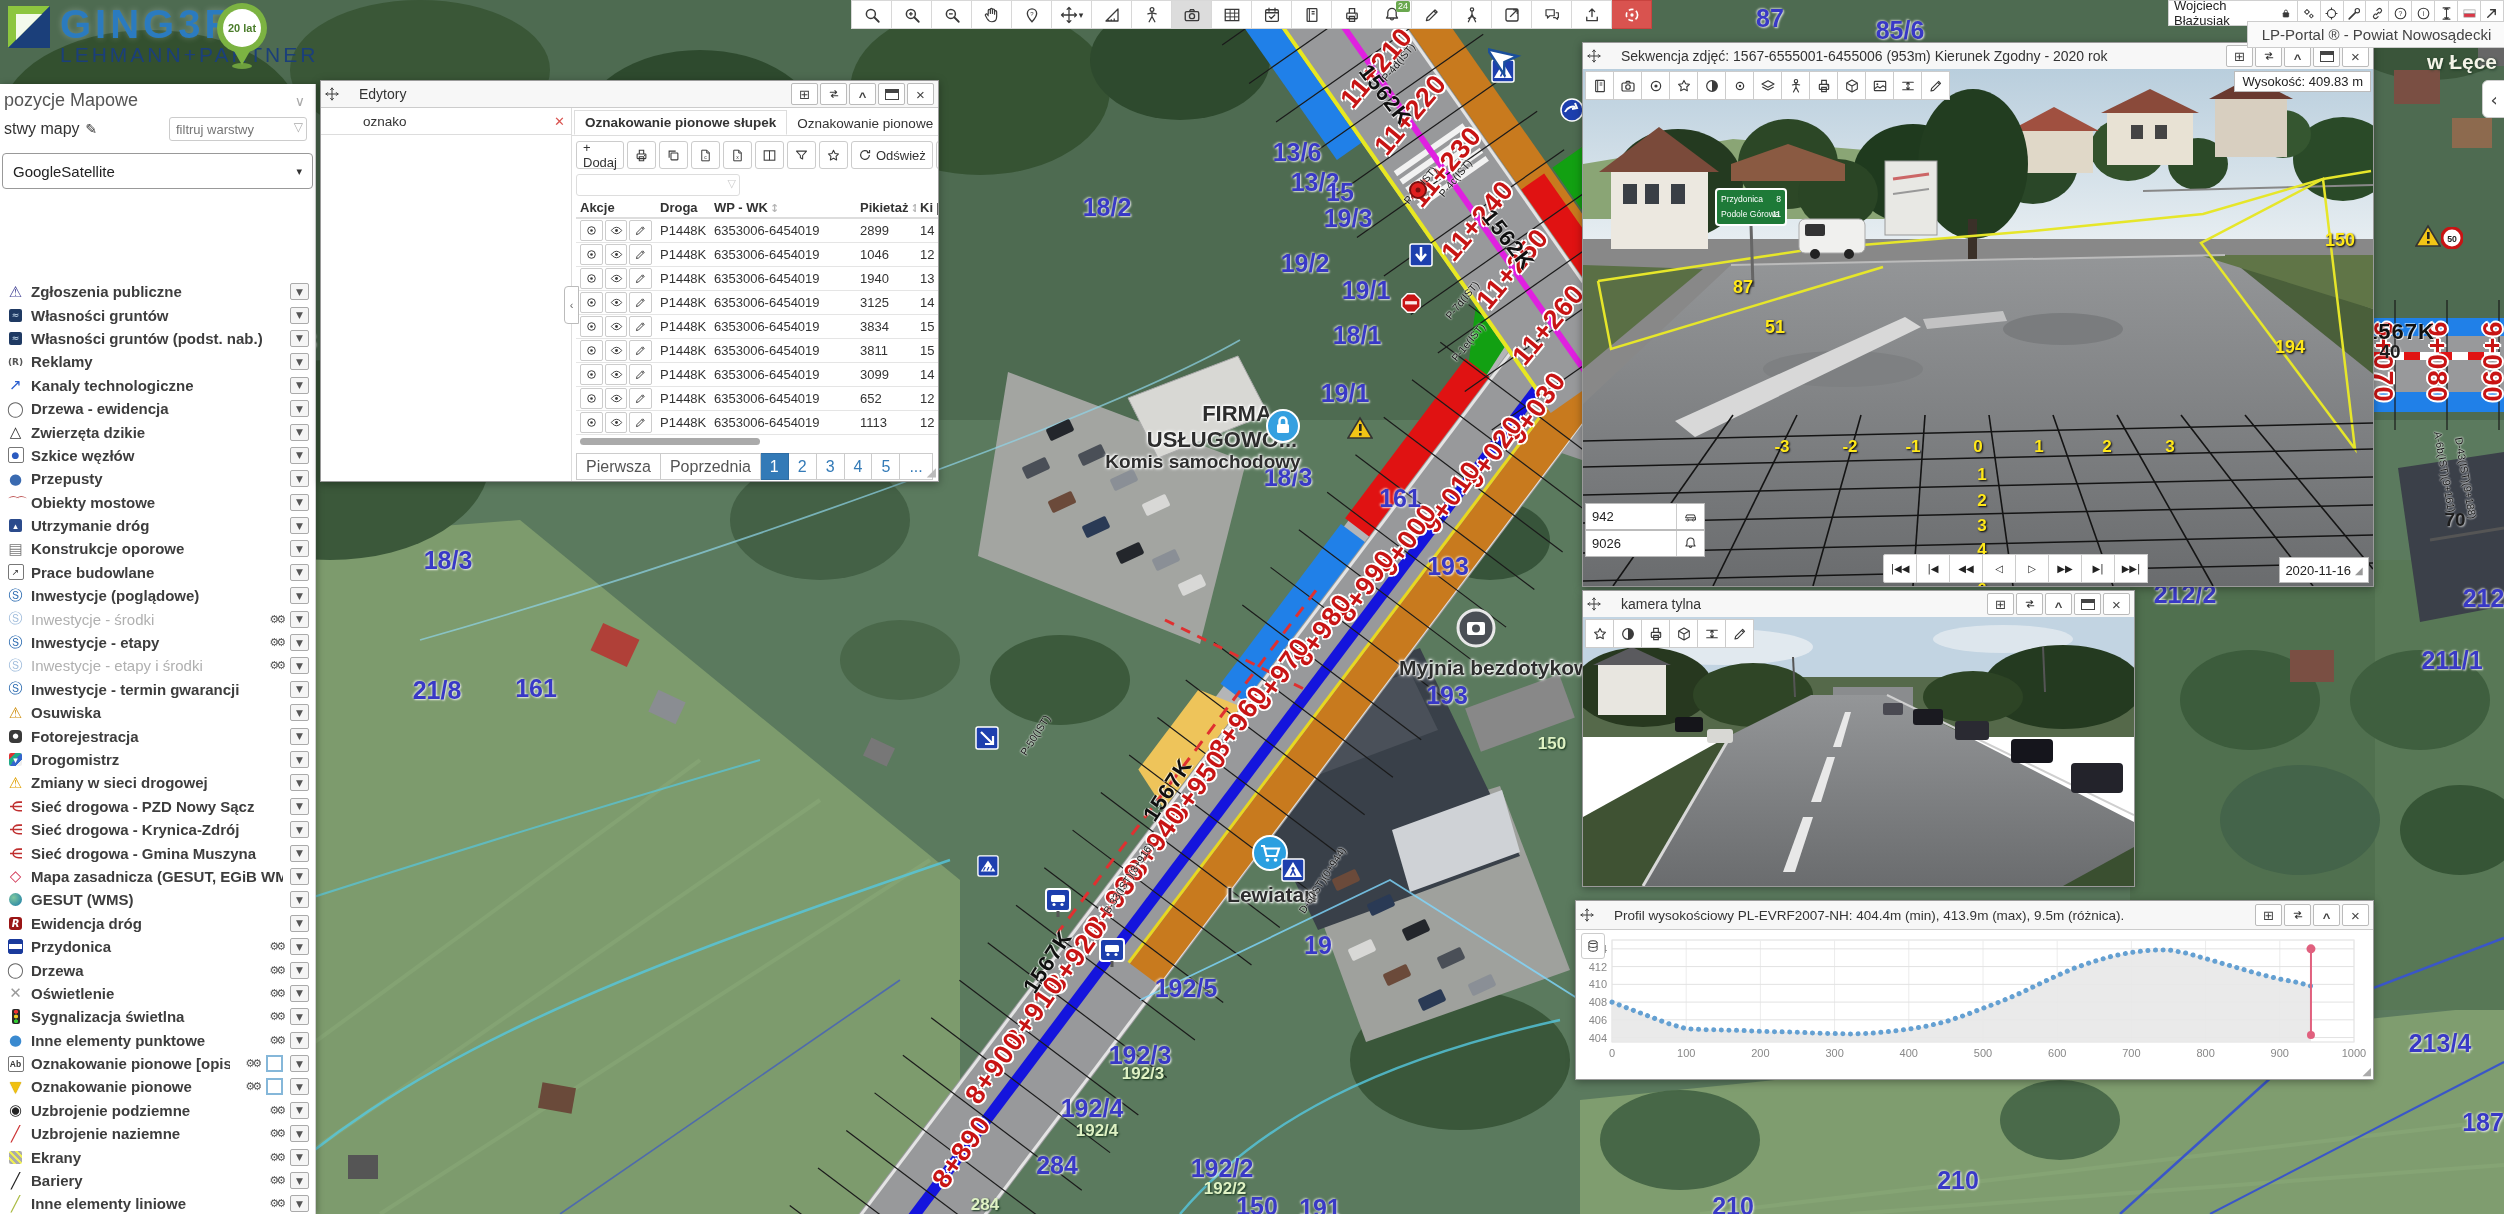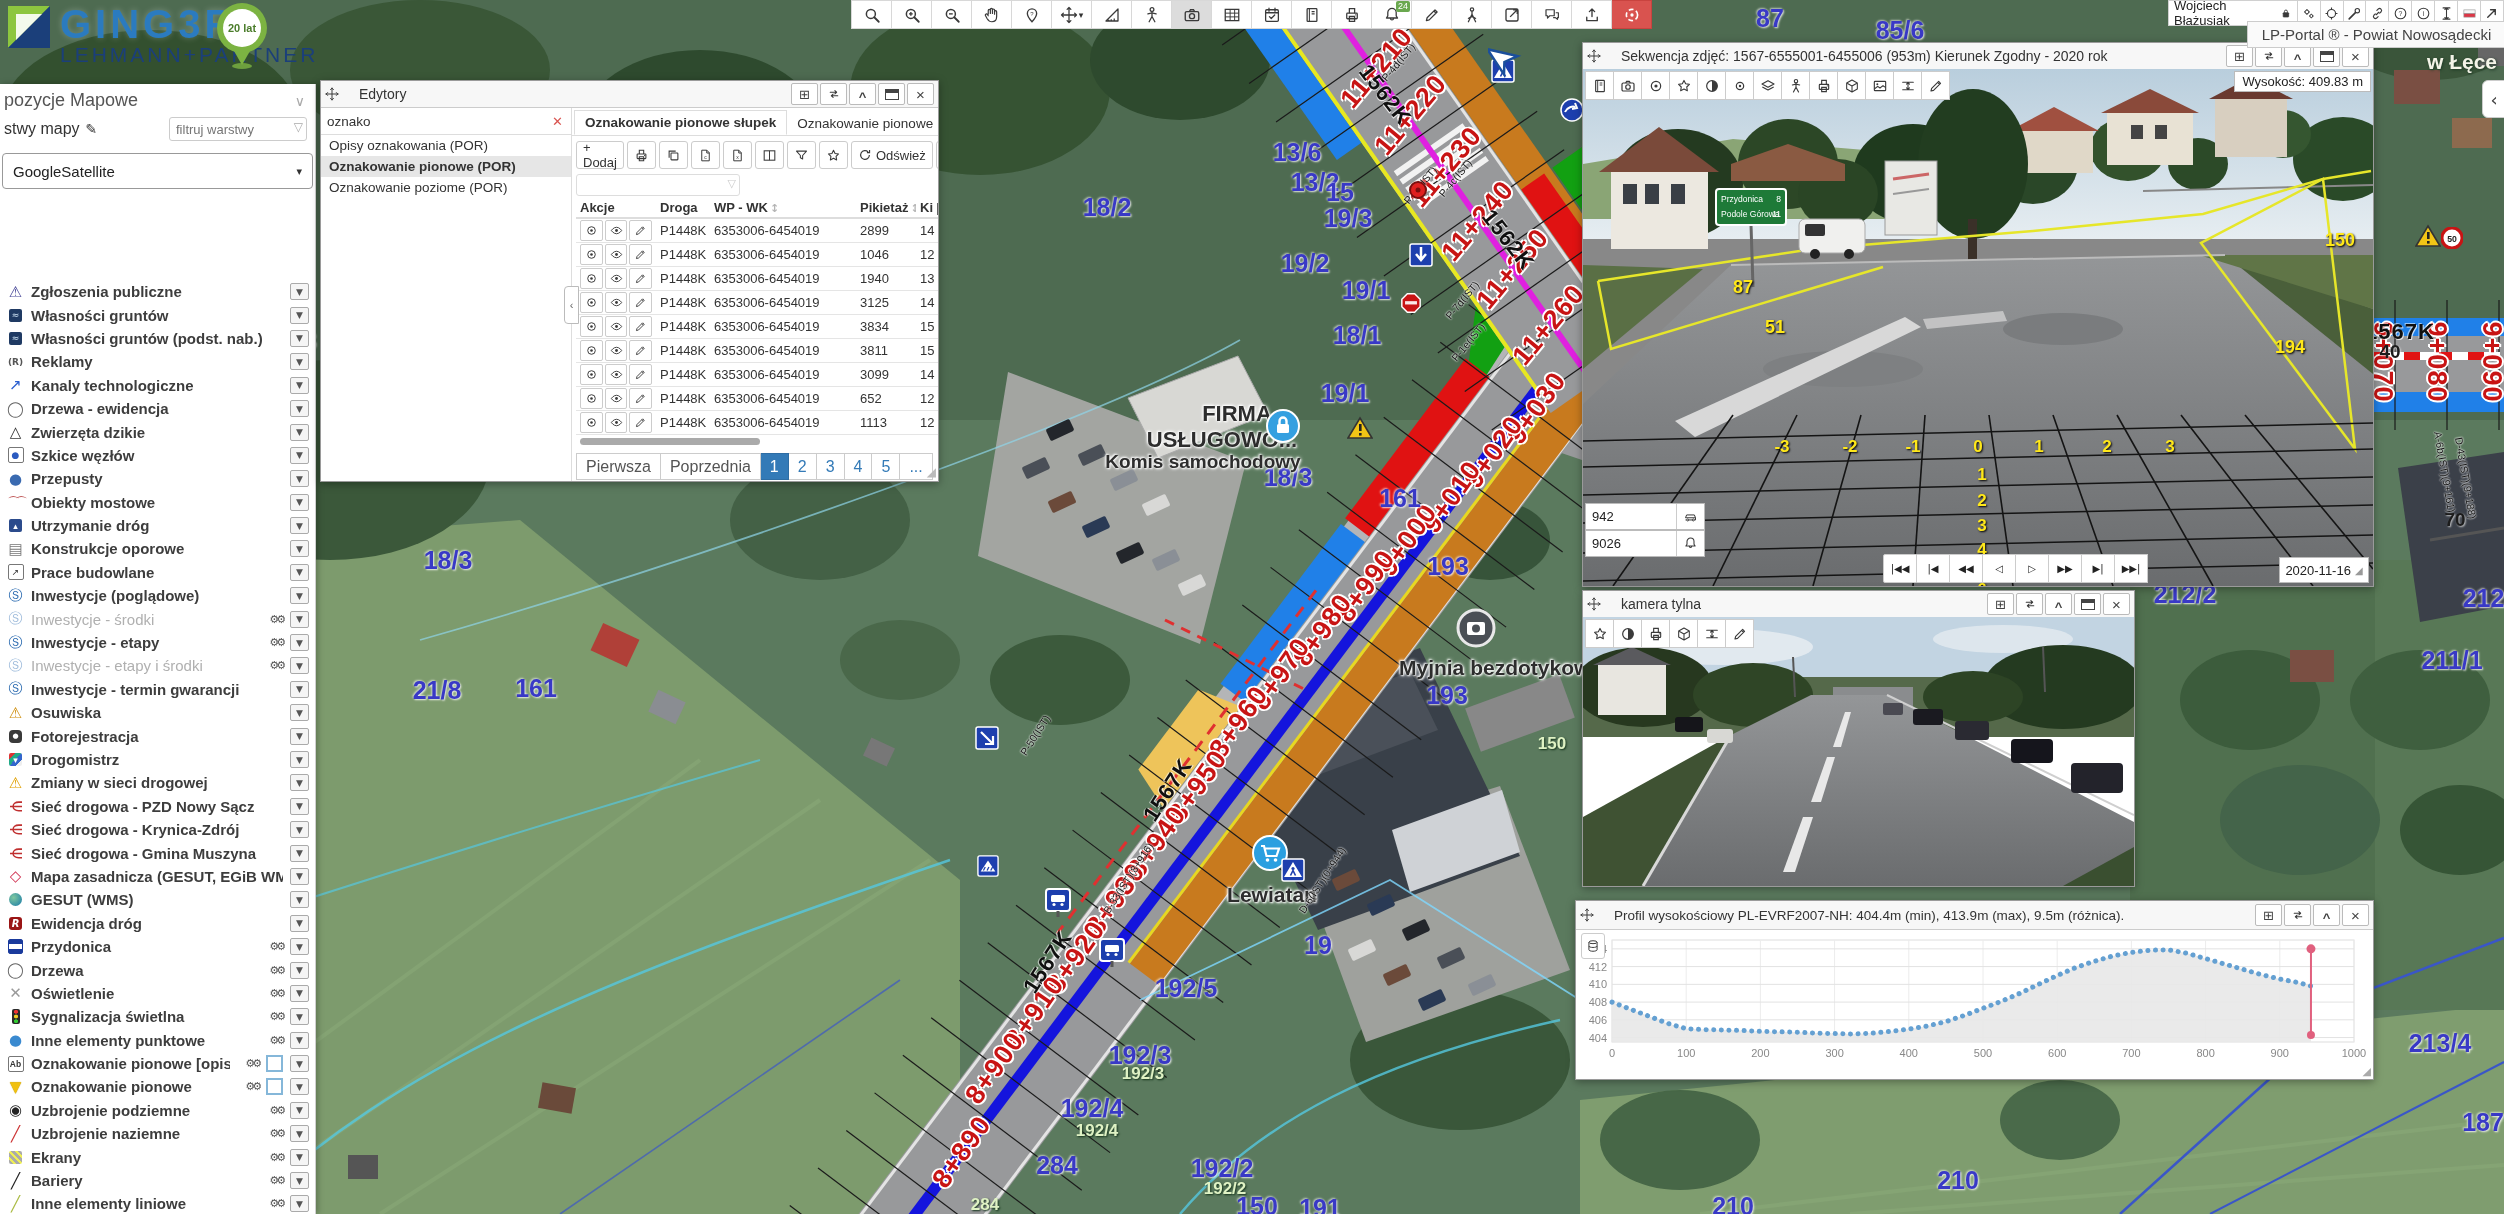--- a/index.html
+++ b/index.html
@@ -51,21 +51,21 @@
   .si{display:inline-flex;width:17px;height:17px;align-items:center;justify-content:center;font-size:15px;flex:none;font-family:"DejaVu Sans",sans-serif;}
   .sbox{width:13px;height:13px;border-radius:2px;font-size:9px;display:inline-flex;align-items:center;justify-content:center;}
   .sbox2{width:14px;height:14px;border:1.5px solid #777;border-radius:2px;background:#fff;font-size:9px;display:inline-flex;align-items:center;justify-content:center;}
   .gears{color:#555;font-size:11px;letter-spacing:-3px;flex:none;width:22px;text-align:right;}
   .cb{width:13px;height:13px;border:2px solid #85b7d9;background:#fff;flex:none;}
   .dd{width:17px;height:15px;border:1px solid #aaa;border-radius:2px;color:#555;font-size:9px;display:flex;align-items:center;justify-content:center;flex:none;background:#f5f5f5;}
   
   #editors{left:320px;top:80px;width:617px;height:400px;}
   #ed-body{position:absolute;top:27px;left:0;right:0;bottom:0;display:flex;}
   #ed-left{width:250px;border-right:1px solid #ddd;position:relative;}
-  #ed-search{display:flex;align-items:center;border-bottom:1px solid #ddd;height:26px;}
+  #ed-search{display:flex;align-items:center;border-bottom:1px solid #ddd;height:26px;padding-left:36px;}
   #ed-search input{flex:1;border:none;outline:none;font-size:13.5px;color:#333;padding:0 6px;}
   #ed-search .x{color:#d9534f;font-size:13px;padding:0 8px;cursor:pointer;}
   .edli{font-size:13.5px;color:#333;padding:3px 8px;cursor:pointer;white-space:nowrap;}
   .edli.sel{font-weight:bold;background:#e6e6e6;}
   #ed-right{flex:1;position:relative;overflow:hidden;}
   #ed-tabs{display:flex;align-items:flex-end;height:27px;border-bottom:1px solid #ddd;padding-left:2px;}
   .edtab{font-size:13.5px;color:#333;padding:4px 10px;white-space:nowrap;cursor:pointer;}
   .edtab.on{font-weight:bold;border:1px solid #ddd;border-bottom:1px solid #fff;background:#fff;}
   #ed-tools{display:flex;align-items:center;gap:3px;padding:5px 4px;}
   .edbtn{height:26px;border:1px solid #ccc;border-radius:3px;background:#fff;display:flex;align-items:center;justify-content:center;padding:0 6px;font-size:13px;color:#333;gap:4px;cursor:pointer;}
@@ -1216,25 +1216,20 @@
             <span style="font-size:15px">×</span>
           </div>
         </span>
   </div>
   <div id="ed-body">
     <div id="ed-left">
       <div id="ed-search">
         <input value="oznako" style="">
         <span class="x g">✕</span>
       </div>
-      <div id="ed-list">
-            <div class="edli">Opisy oznakowania (POR)</div>
-            <div class="edli sel">Oznakowanie pionowe (POR)</div>
-            <div class="edli">Oznakowanie poziome (POR)</div>
-          </div>
     </div>
     <div id="ed-right">
       <div id="ed-tabs">
             <div class="edtab on">Oznakowanie pionowe słupek</div>
             <div class="edtab">Oznakowanie pionowe</div>
           </div>
       <div id="ed-tools">
             <div class="edbtn">
               <span>+ Dodaj</span>
             </div>

